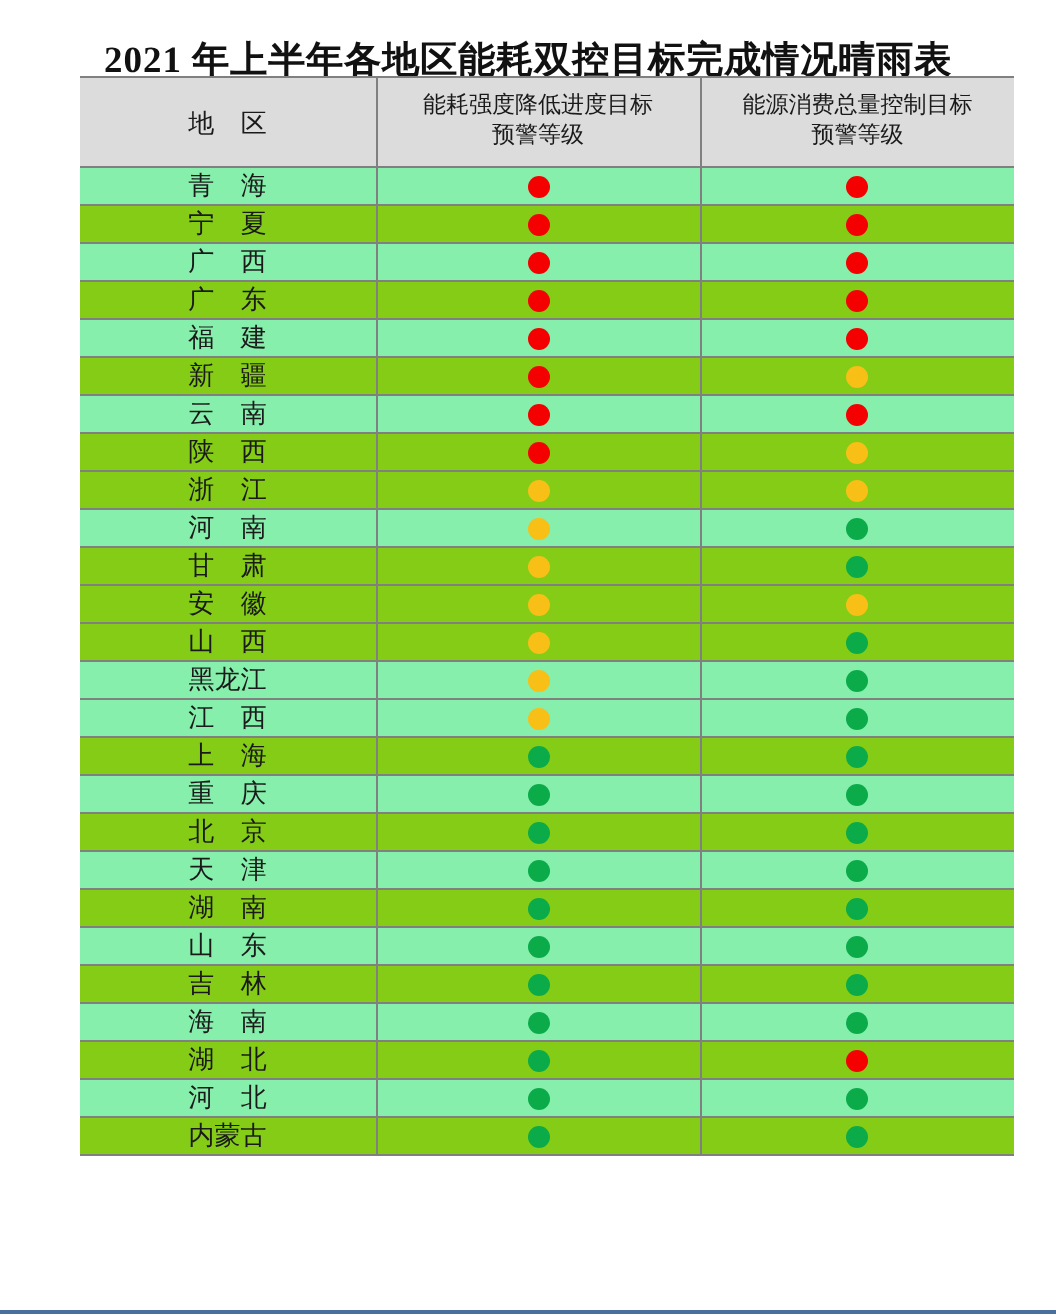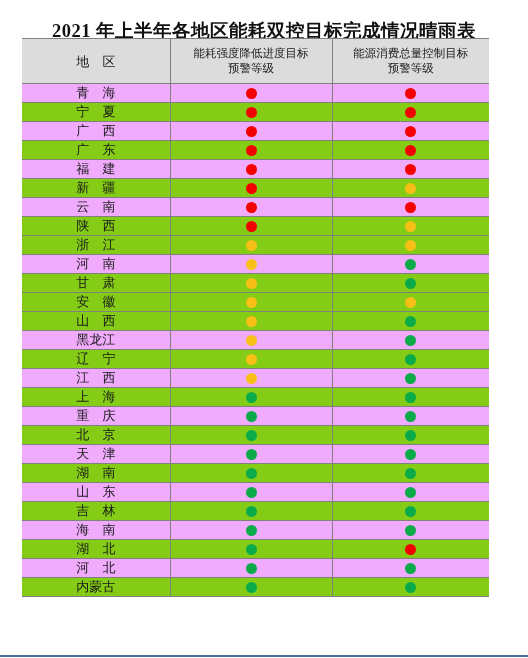--- a/index.html
+++ b/index.html
@@ -23,21 +23,21 @@
     letter-spacing: 0.5px;
     color: #111111;
     line-height: 1;
     padding-top: 22px;
     padding-bottom: 0px;
     white-space: nowrap;
   }
 
   #table-wrap {
     position: absolute;
-    left: 22px;
+    left: 40px;
     top: 38px;
     width: 486px;
   }
 
   table.sheet {
     border-collapse: collapse;
     table-layout: fixed;
     width: 467px;
     font-family: "Liberation Serif", "DejaVu Serif", serif;
   }
@@ -75,21 +75,21 @@
 
   th.region-head {
     font-size: 13px;
     letter-spacing: 5px;
     text-indent: 5px;
   }
 
   th .hline { display: block; }
 
   tbody tr { height: 18.9px; }
-  tbody tr.odd  td { background: #f0abfc; }
+  tbody tr.odd  td { background: #86efac; }
   tbody tr.even td { background: #84cc16; }
 
   td.region {
     font-size: 13px;
     color: #1a1a1a;
     text-align: center;
     vertical-align: middle;
     white-space: nowrap;
     line-height: 18px;
   }
@@ -218,25 +218,20 @@
         <tr class="even">
           <td class="region"><span class="nm">山  西</span></td>
           <td class="dotcell sep"><span class="dot yellow"></span></td>
           <td class="dotcell sep"><span class="dot green"></span></td>
         </tr>
         <tr class="odd">
           <td class="region"><span class="nm tight">黑龙江</span></td>
           <td class="dotcell sep"><span class="dot yellow"></span></td>
           <td class="dotcell sep"><span class="dot green"></span></td>
         </tr>
-        <tr class="even">
-          <td class="region"><span class="nm">辽  宁</span></td>
-          <td class="dotcell sep"><span class="dot yellow"></span></td>
-          <td class="dotcell sep"><span class="dot green"></span></td>
-        </tr>
         <tr class="odd">
           <td class="region"><span class="nm">江  西</span></td>
           <td class="dotcell sep"><span class="dot yellow"></span></td>
           <td class="dotcell sep"><span class="dot green"></span></td>
         </tr>
         <tr class="even">
           <td class="region"><span class="nm">上  海</span></td>
           <td class="dotcell sep"><span class="dot green"></span></td>
           <td class="dotcell sep"><span class="dot green"></span></td>
         </tr>

